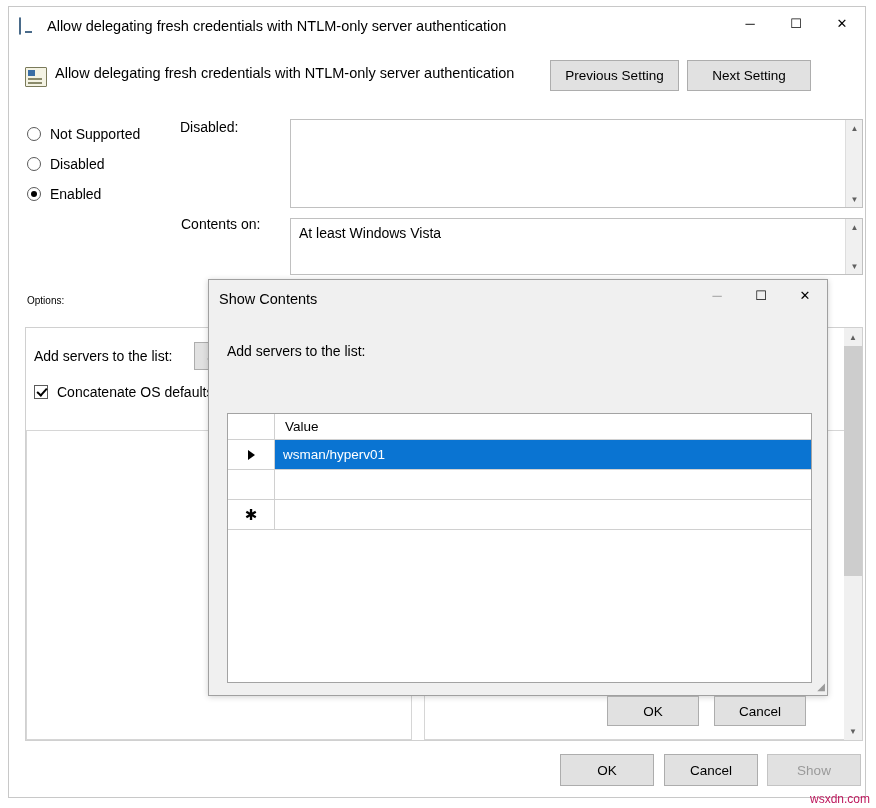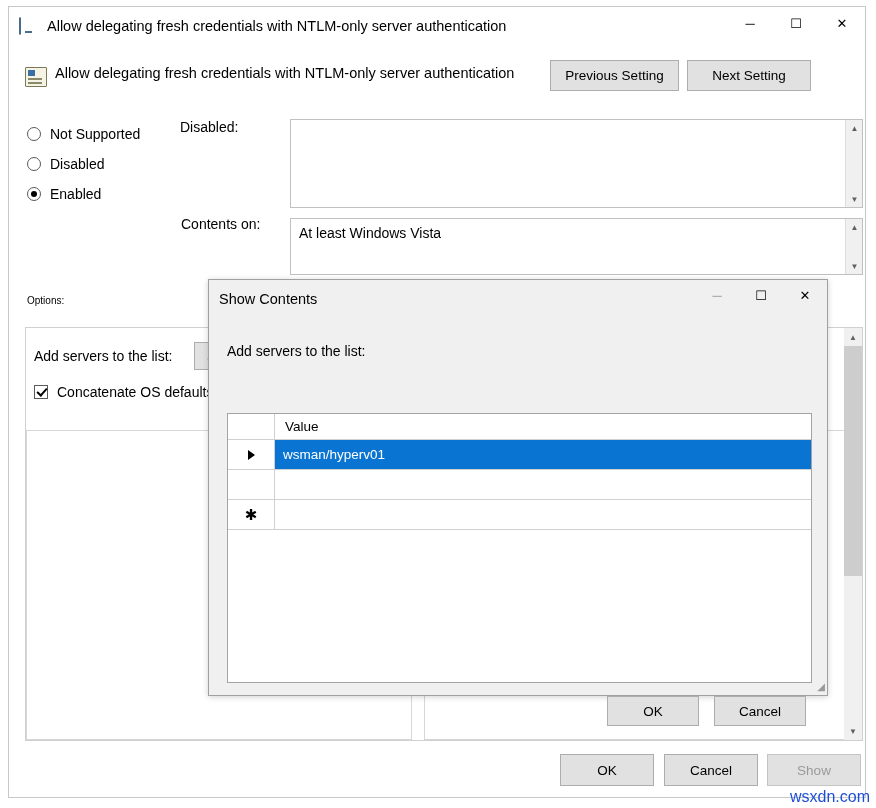--- a/index.html
+++ b/index.html
@@ -408,22 +408,22 @@
     width: 12px; height: 12px;
     color: #9a9a9a;
     font-size: 10px;
     line-height: 12px;
     text-align: right;
   }
 
   #watermark {
     position: absolute;
     right: 6px; bottom: 2px;
-    font-size: 16px;
-    color: #1d4ed8;
+    font-size: 12px;
+    color: #be185d;
   }
 </style>
 </head>
 <body>
 
 <div id="policy-window">
 
   <div class="titlebar">
     <span class="tb-icon">
       <span class="monitor-icon"></span>

